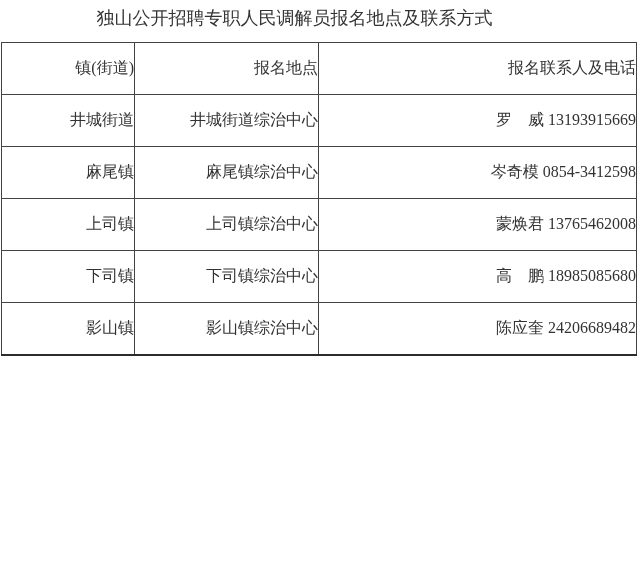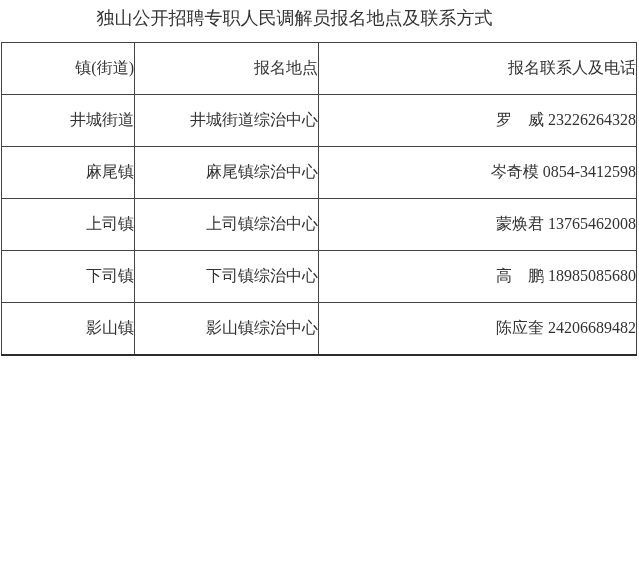--- a/index.html
+++ b/index.html
@@ -67,21 +67,21 @@
   </colgroup>
   <tbody>
     <tr>
       <td>镇(街道)</td>
       <td>报名地点</td>
       <td>报名联系人及电话</td>
     </tr>
     <tr>
       <td>井城街道</td>
       <td>井城街道综治中心</td>
-      <td>罗　威 23226264328</td>
+      <td>罗　威 13193915669</td>
     </tr>
     <tr>
       <td>麻尾镇</td>
       <td>麻尾镇综治中心</td>
       <td>岑奇模 0854-3412598</td>
     </tr>
     <tr>
       <td>上司镇</td>
       <td>上司镇综治中心</td>
       <td>蒙焕君 13765462008</td>

